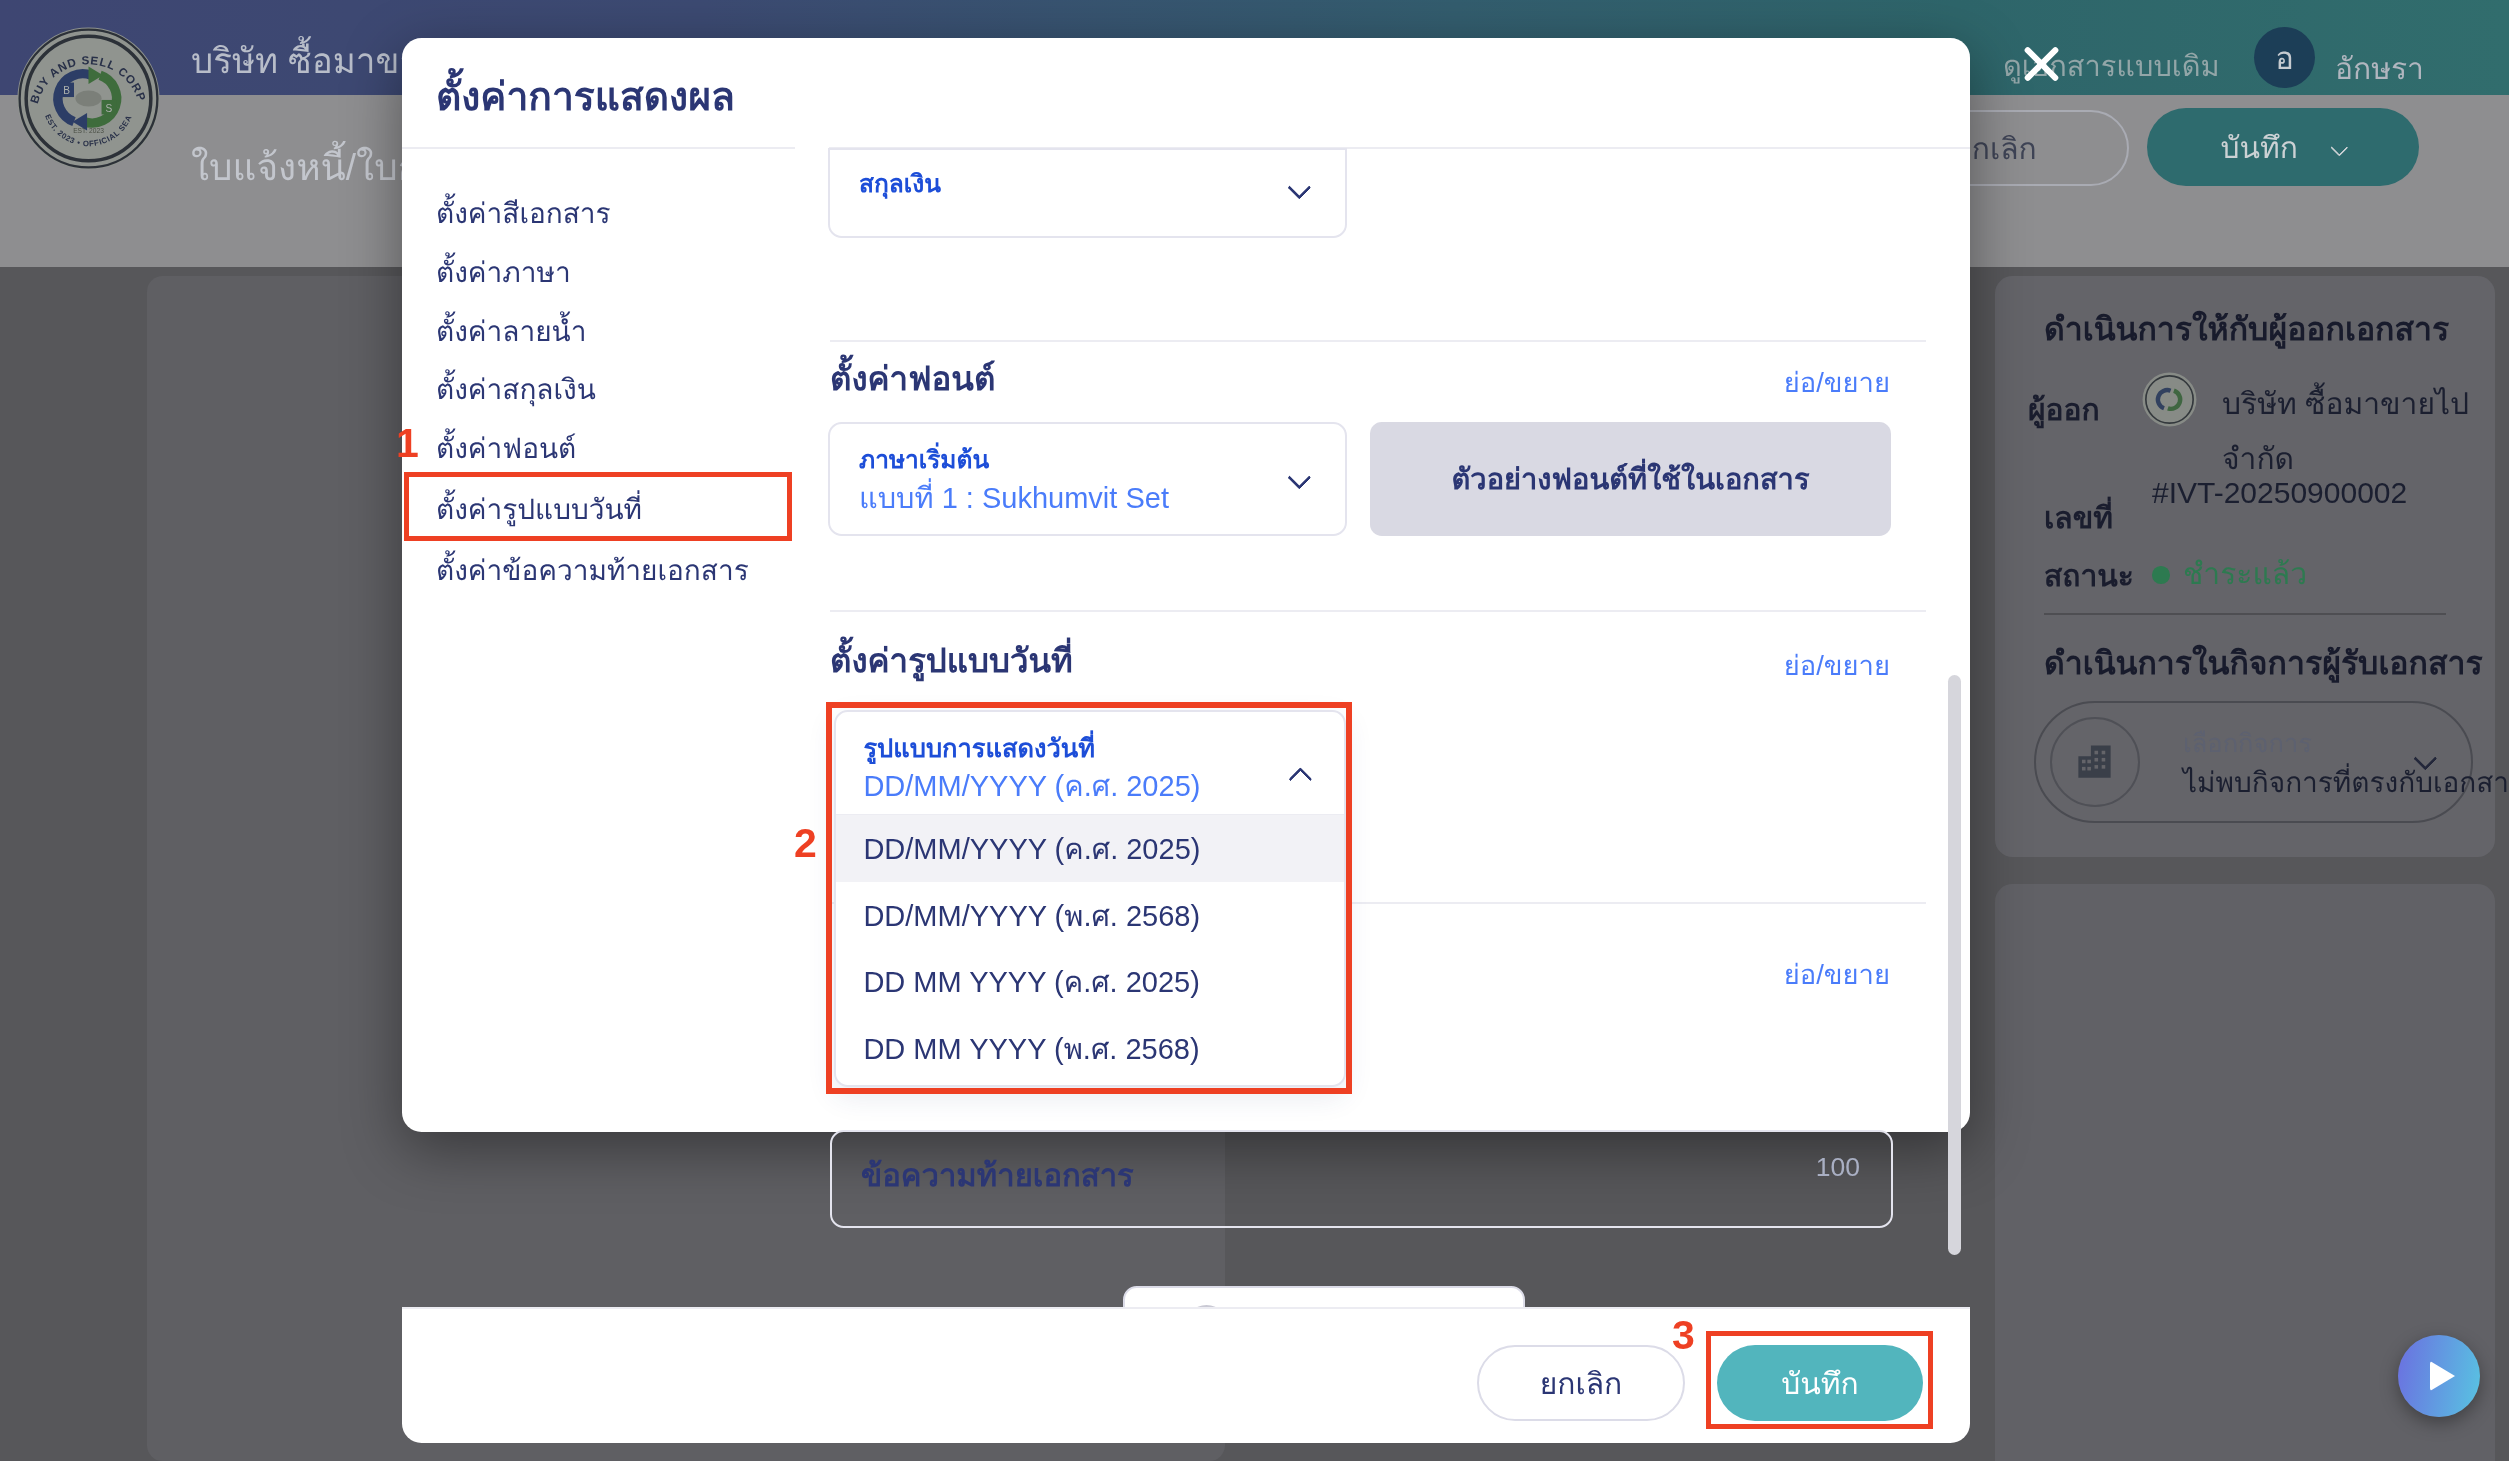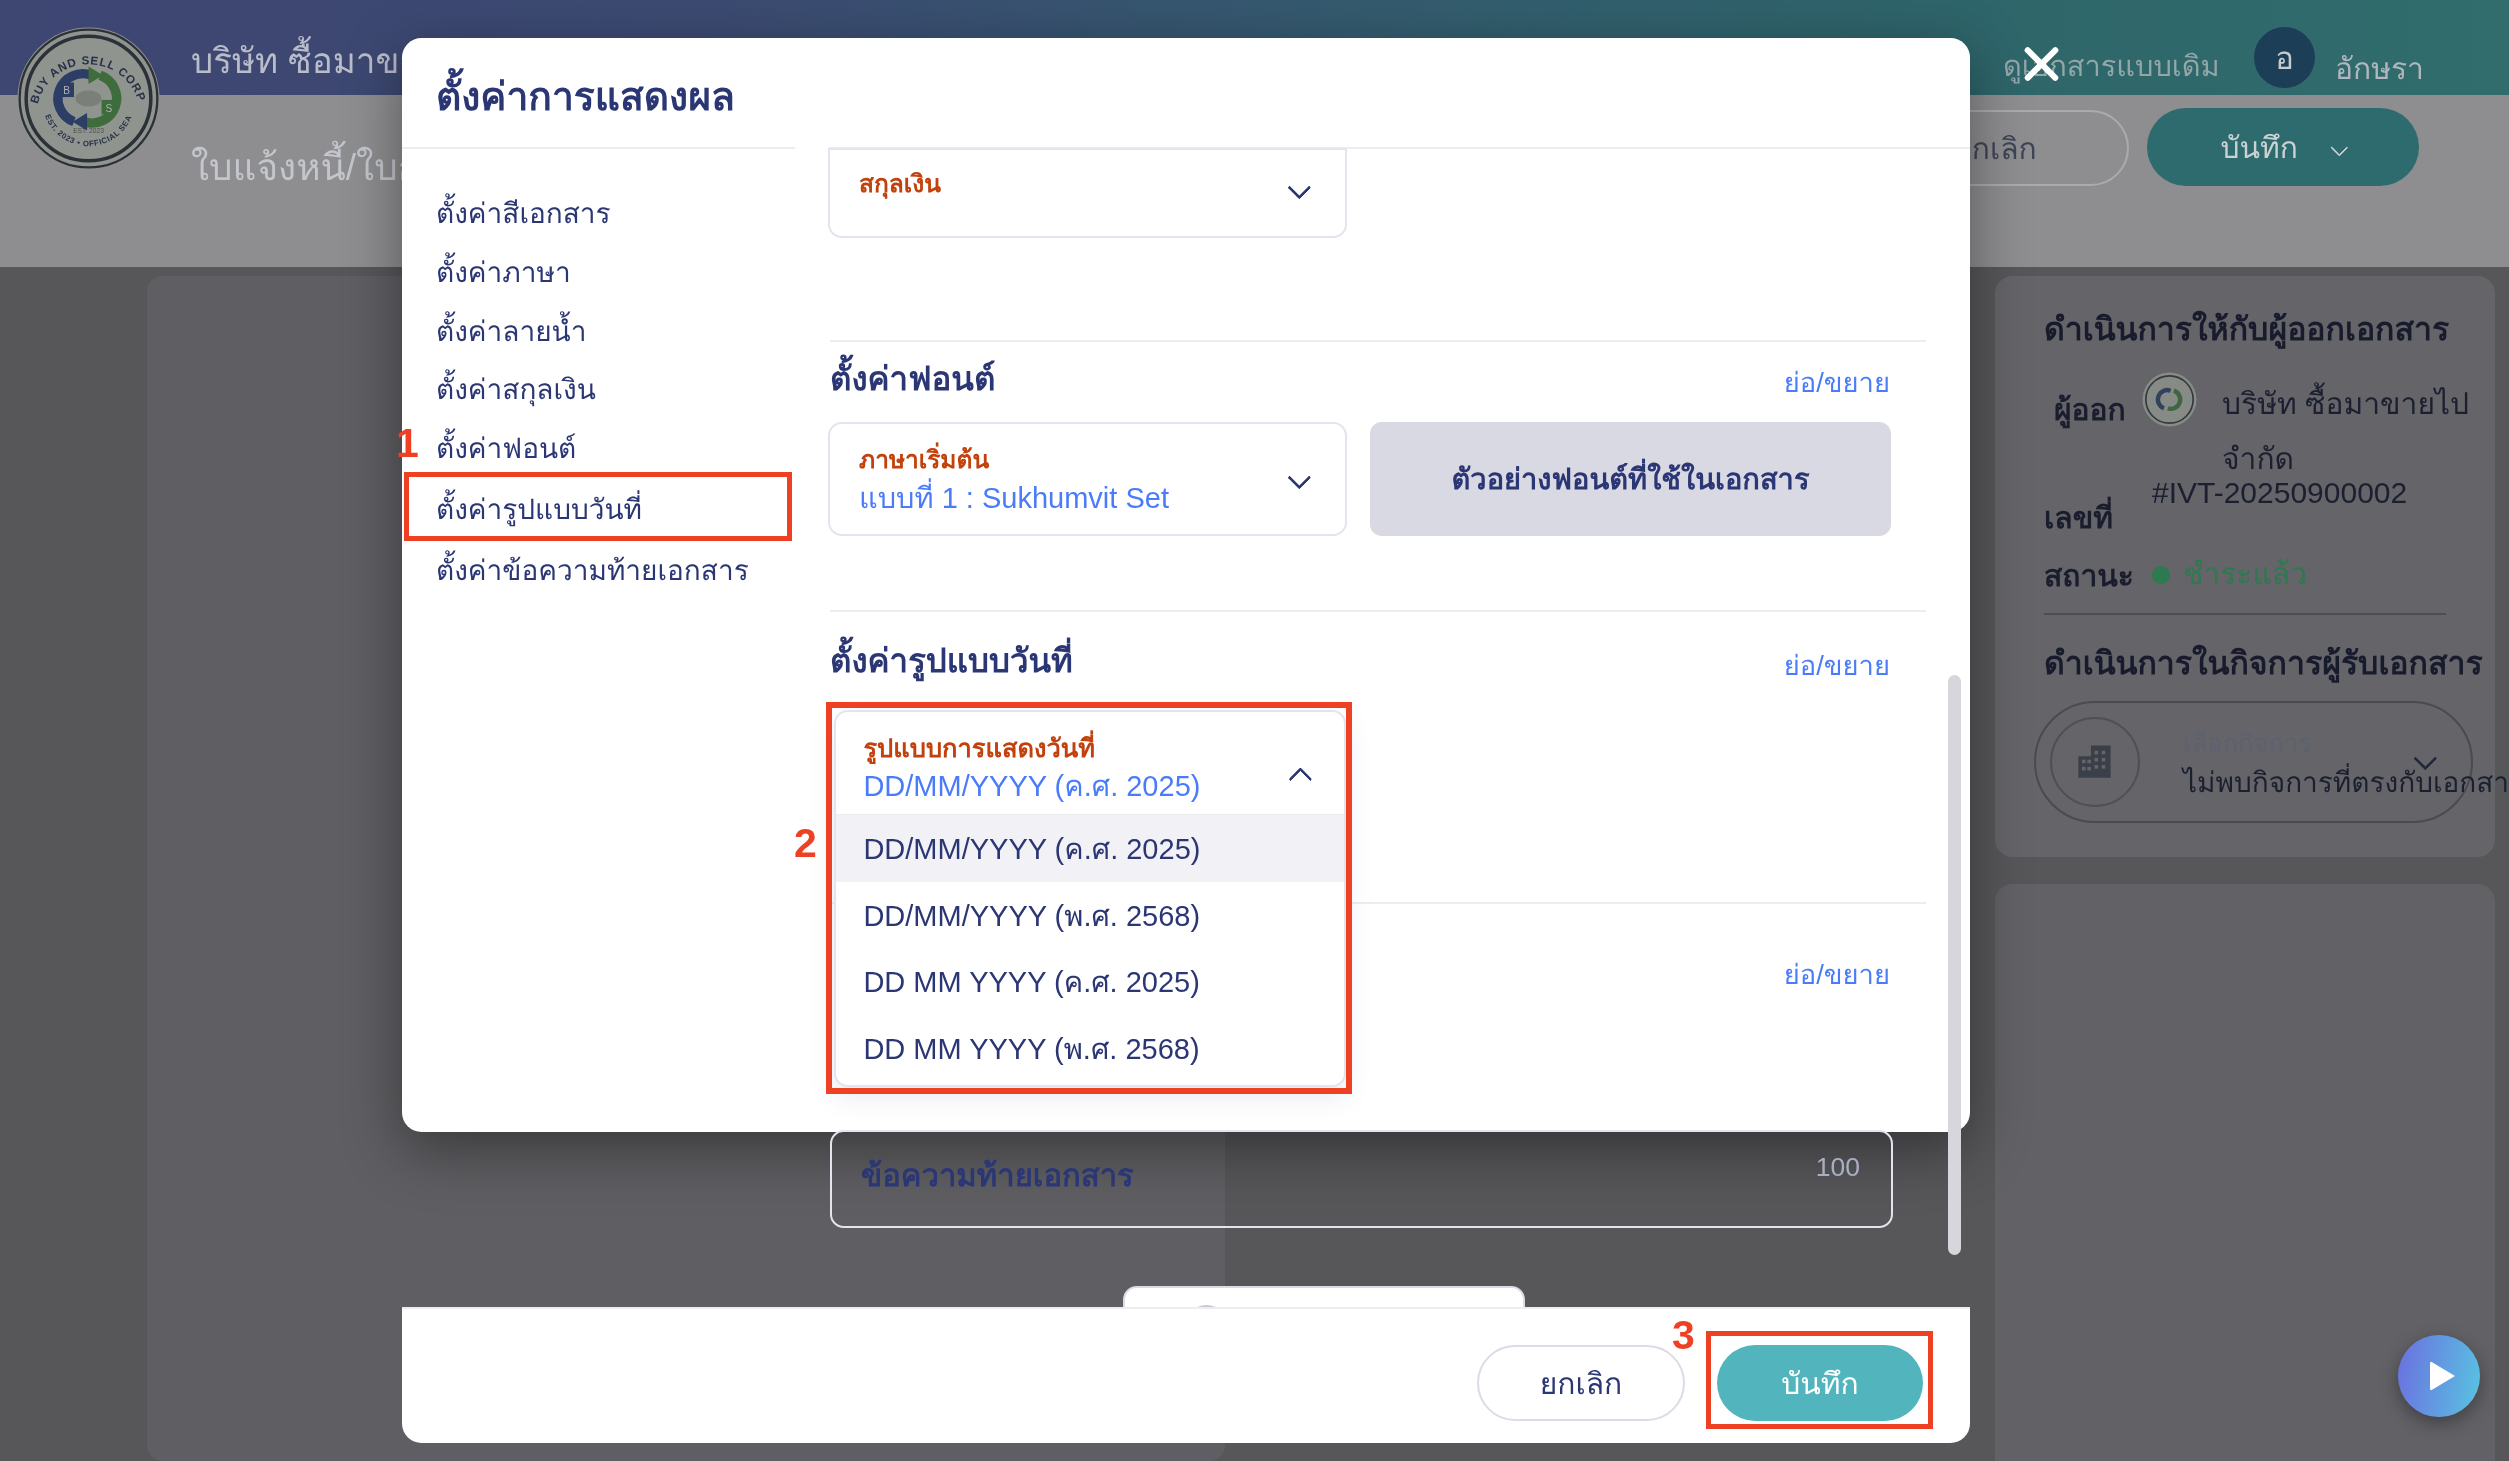--- a/index.html
+++ b/index.html
@@ -47,21 +47,21 @@
   
   #modal { left:402px; top:38px; width:1568px; height:1094px; background:#fff; border-radius:19.6px;
     box-shadow:0 17.6px 59px rgba(0,0,0,.4); z-index:50; }
   .mo-title { left:34px; top:27.4px; font-size:39px; font-weight:bold; color:#2b3674; }
   .hdr-div { top:109px; height:2px; background:#ececf2; }
   .side-item { left:34px; font-size:28px; color:#2b3674; white-space:nowrap; cursor:pointer; }
   .redbox { border:5.9px solid #ee4023; z-index:30; }
   .rednum { color:#ee4023; font-size:41px; font-weight:bold; z-index:31; }
 
   .dd-box { border:2px solid #e4e4ee; border-radius:13.7px; background:#fff; }
-  .dd-label { left:29px; top:13.7px; font-size:24.5px; font-weight:600; color:#c2410c; }
+  .dd-label { left:29px; top:13.7px; font-size:24.5px; font-weight:600; color:#1d4ed8; }
   .dd-value { left:29px; top:47px; font-size:29px; color:#4a7cfa; white-space:nowrap; }
   .sec-head { font-size:33px; font-weight:bold; color:#2b3674; }
   .collapse-link { font-size:27.4px; color:#4a7cfa; cursor:pointer; }
   .thin-div { height:2px; background:#ececf2; }
 
   #sample-box { left:968px; top:384px; width:521px; height:114px; background:#d9d9e3; border-radius:11.8px;
     display:flex; align-items:center; justify-content:center; font-size:29px; font-weight:bold; color:#2b3674; }
 
   #date-panel { left:432px; top:672px; width:512px; height:377px; background:#fff; border:2px solid #e4e4ee;
     border-radius:13.7px; box-shadow:0 9.8px 27.4px rgba(43,54,116,.10); z-index:5; }
@@ -141,21 +141,21 @@
   <span>ยกเลิก</span>
 </div>
 <div class="abs page-btn-save">
   <span>บันทึก</span>
   <span class="chev chev-white"></span>
 </div>
 
 <div class="abs" id="panel1">
   <div class="abs pn-h" style="left:49px;top:27.4px">ดำเนินการให้กับผู้ออกเอกสาร</div>
 
-  <div class="abs pn-lab" style="left:59px;top:110px">ผู้ออก</div>
+  <div class="abs pn-lab" style="left:33px;top:110px">ผู้ออก</div>
   <svg class="abs" style="left:147px;top:96px" width="55" height="55" viewBox="0 0 100 100">
     <circle cx="50" cy="50" r="49" fill="#878b86"></circle>
     <circle cx="50" cy="50" r="43" fill="none" stroke="#33383c" stroke-width="3"></circle>
     <path d="M 40,66 A 15,15 0 1 1 52,34" fill="none" stroke="#31415f" stroke-width="8"></path>
     <path d="M 58,34 A 15,15 0 1 1 47,66" fill="none" stroke="#3f6641" stroke-width="8"></path>
   </svg>
   <div class="abs pn-val" style="left:227px;top:104px">บริษัท ซื้อมาขายไป</div>
   <div class="abs pn-val" style="left:227px;top:159px">จำกัด</div>
 
   <div class="abs pn-lab" style="left:49px;top:218px">เลขที่</div>

